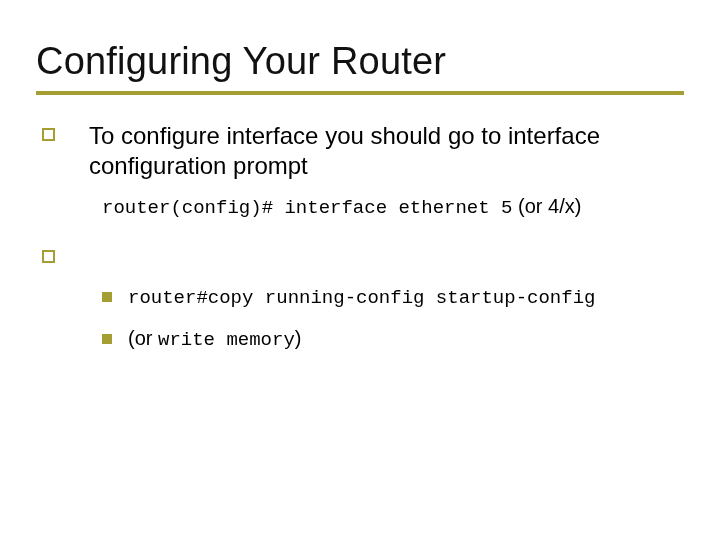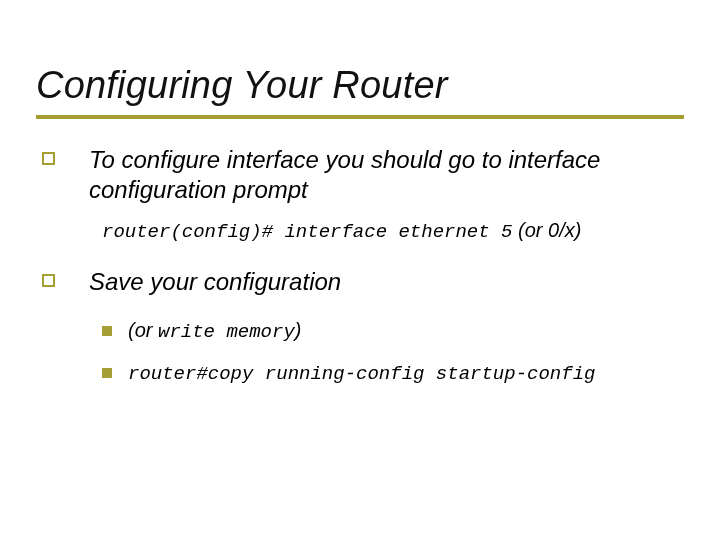--- a/index.html
+++ b/index.html
@@ -10,22 +10,21 @@
     background: #ffffff;
     font-family: Arial, Helvetica, sans-serif;
     color: #000;
     overflow: hidden;
   }
   .slide {
     position: relative;
     width: 720px;
     height: 540px;
     box-sizing: border-box;
-    padding: 64px 36px 36px 36px;
-    font-style: italic;
+    padding: 40px 36px 36px 36px;
   }
   .title {
     font-size: 38px;
     font-weight: normal;
     letter-spacing: 0.2px;
     margin: 0 0 8px 0;
     color: #111;
   }
   .title-underline {
     height: 4px;
@@ -99,40 +98,39 @@
 
   <div class="body">
 
     <div class="lvl1">
       <div class="bullet"></div>
       <div class="text">To configure interface you should go to interface configuration prompt</div>
     </div>
 
     <div class="lvl2block">
       <div class="codeline">
-        <span class="mono">router(config)# interface ethernet 5</span><span> (or 0/x)</span>
+        <span class="mono">router(config)# interface ethernet 5</span><span> (or 4/x)</span>
       </div>
     </div>
 
     <div class="lvl1 section2">
       <div class="bullet"></div>
-      <div class="text">Save your configuration</div>
     </div>
 
     <div style="height:14px;"></div>
+
+    <div class="lvl2">
+      <div class="sq"></div>
+      <div class="text">
+        <span class="mono">router#copy running-config startup-config</span>
+      </div>
+    </div>
 
     <div class="lvl2">
       <div class="sq"></div>
       <div class="text">
         <span>(or </span><span class="mono">write memory</span><span>)</span>
       </div>
     </div>
 
-    <div class="lvl2">
-      <div class="sq"></div>
-      <div class="text">
-        <span class="mono">router#copy running-config startup-config</span>
-      </div>
-    </div>
-
   </div>
 
 </div>
 
 </body></html>

